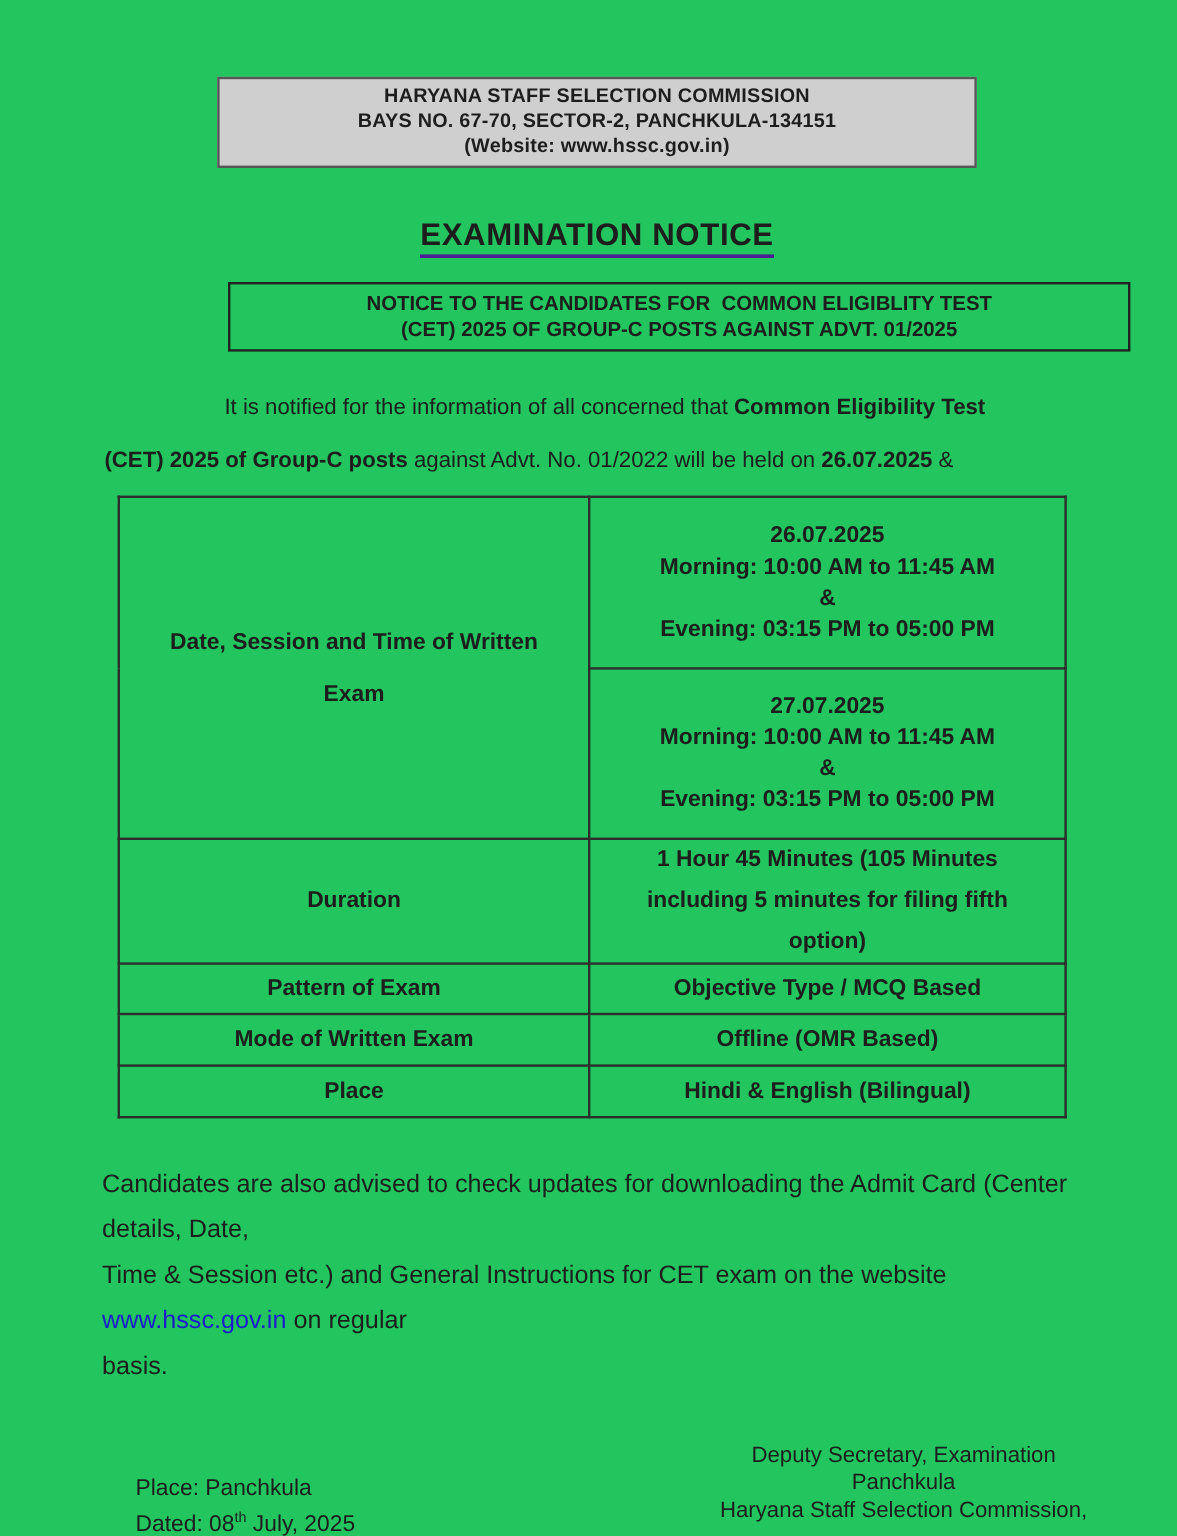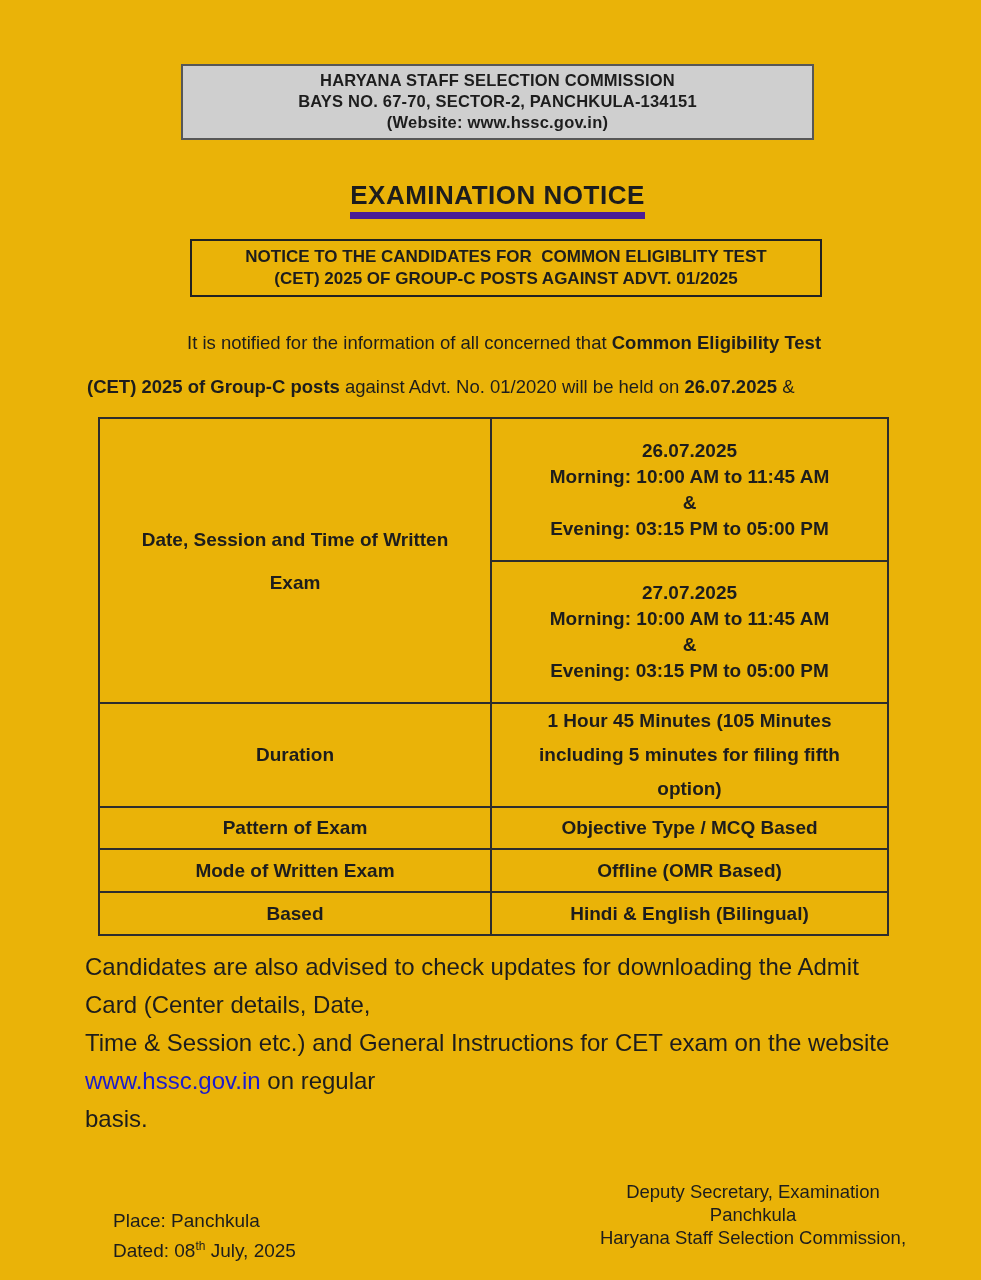--- a/index.html
+++ b/index.html
@@ -1,19 +1,19 @@
 <!DOCTYPE html>
 <html style="--color-text: #1d1d1d; --color-box_fill: #cfcfcf; --color-box_border: #575757; --color-table_border: #2d2d2d; --color-link: #1c1ccd;"><head>
 <meta charset="utf-8">
 <style>
   html,body{margin:0;padding:0;background:#ffffff;}
   .page{
     position:relative;
     width:981px;height:1280px;
-    background:#eab308;
+    background:#22c55e;
     overflow:hidden;
     font-family:"Liberation Sans","DejaVu Sans",sans-serif;
     color:var(--color-text,#1d1d1d);
   }
   
   .header-box{
     box-sizing:border-box;
     margin:64px 0 0 181px;
     width:633px;
     background:var(--color-box_fill,#cfcfcf);
@@ -25,28 +25,28 @@
     line-height:21px;
     letter-spacing:.2px;
   }
   
   .title-wrap{margin:40px 0 0 181px;width:633px;text-align:center;}
   .title{
     display:inline-block;
     font-weight:bold;
     font-size:26px;
     letter-spacing:.5px;
-    border-bottom:7px solid #4c1d95;
+    border-bottom:3px solid #4c1d95;
     padding-bottom:1px;
   }
   
   .notice-box{
     box-sizing:border-box;
     margin:20px 0 0 190px;
-    width:632px;
+    width:752px;
     border:2px solid #222;
     padding:5px 4px;
     text-align:center;
     font-weight:bold;
     font-size:17px;
     line-height:22px;
   }
   .notice-box div{white-space:pre-wrap;}
   
   .intro{
@@ -76,23 +76,23 @@
   tr.r1{height:143px;}
   tr.r2{height:142px;}
   tr.r3{height:104px;}
   tr.r4{height:42px;}
   tr.r5{height:43px;padding-left:44px;}
   tr.r6{height:43px;}
   td.session div{line-height:26px;}
   td.duration-val div{line-height:34px;}
   
   .advice{
-    margin:12px 0 0 85px;
+    margin:36px 0 0 85px;
     width:828px;
-    font-size:24px;
+    font-size:21px;
     line-height:38px;
   }
   .advice a{
     color:var(--color-link,#1c1ccd);
     cursor:pointer;
   }
   
   .footer{position:relative;height:150px;margin-top:30px;}
   .signature{
     position:absolute;left:588px;top:12px;width:330px;
@@ -119,21 +119,21 @@
     <span class="title">EXAMINATION NOTICE</span>
   </div>
 
   <div class="notice-box">
     <div>NOTICE TO THE CANDIDATES FOR  COMMON ELIGIBLITY TEST</div>
     <div>(CET) 2025 OF GROUP-C POSTS AGAINST ADVT. 01/2025</div>
   </div>
 
   <div class="intro">
     <div class="line1"><span>It is notified for the information of all concerned that </span><span class="b">Common Eligibility Test</span></div>
-    <div><span class="b">(CET) 2025 of Group-C posts</span><span> against Advt. No. 01/2020 will be held on </span><span class="b">26.07.2025</span><span> &amp;</span></div>
+    <div><span class="b">(CET) 2025 of Group-C posts</span><span> against Advt. No. 01/2022 will be held on </span><span class="b">26.07.2025</span><span> &amp;</span></div>
   </div>
 
   <table class="sched">
     <colgroup>
         <col style="width:392px">
         <col style="width:397px">
       </colgroup>
     <tbody>
       <tr class="r1">
         <td class="date-label" rowspan="2">
@@ -165,21 +165,21 @@
       </tr>
       <tr class="r4">
         <td>Pattern of Exam</td>
         <td>Objective Type / MCQ Based</td>
       </tr>
       <tr class="r5">
         <td>Mode of Written Exam</td>
         <td>Offline (OMR Based)</td>
       </tr>
       <tr class="r6">
-        <td>Based</td>
+        <td>Place</td>
         <td>Hindi &amp; English (Bilingual)</td>
       </tr>
     </tbody>
   </table>
 
   <div class="advice">
     <div>Candidates are also advised to check updates for downloading the Admit Card (Center details, Date,</div>
     <div><span>Time &amp; Session etc.) and General Instructions for CET exam on the website </span><a>www.hssc.gov.in</a><span> on regular</span></div>
     <div>basis.</div>
   </div>

